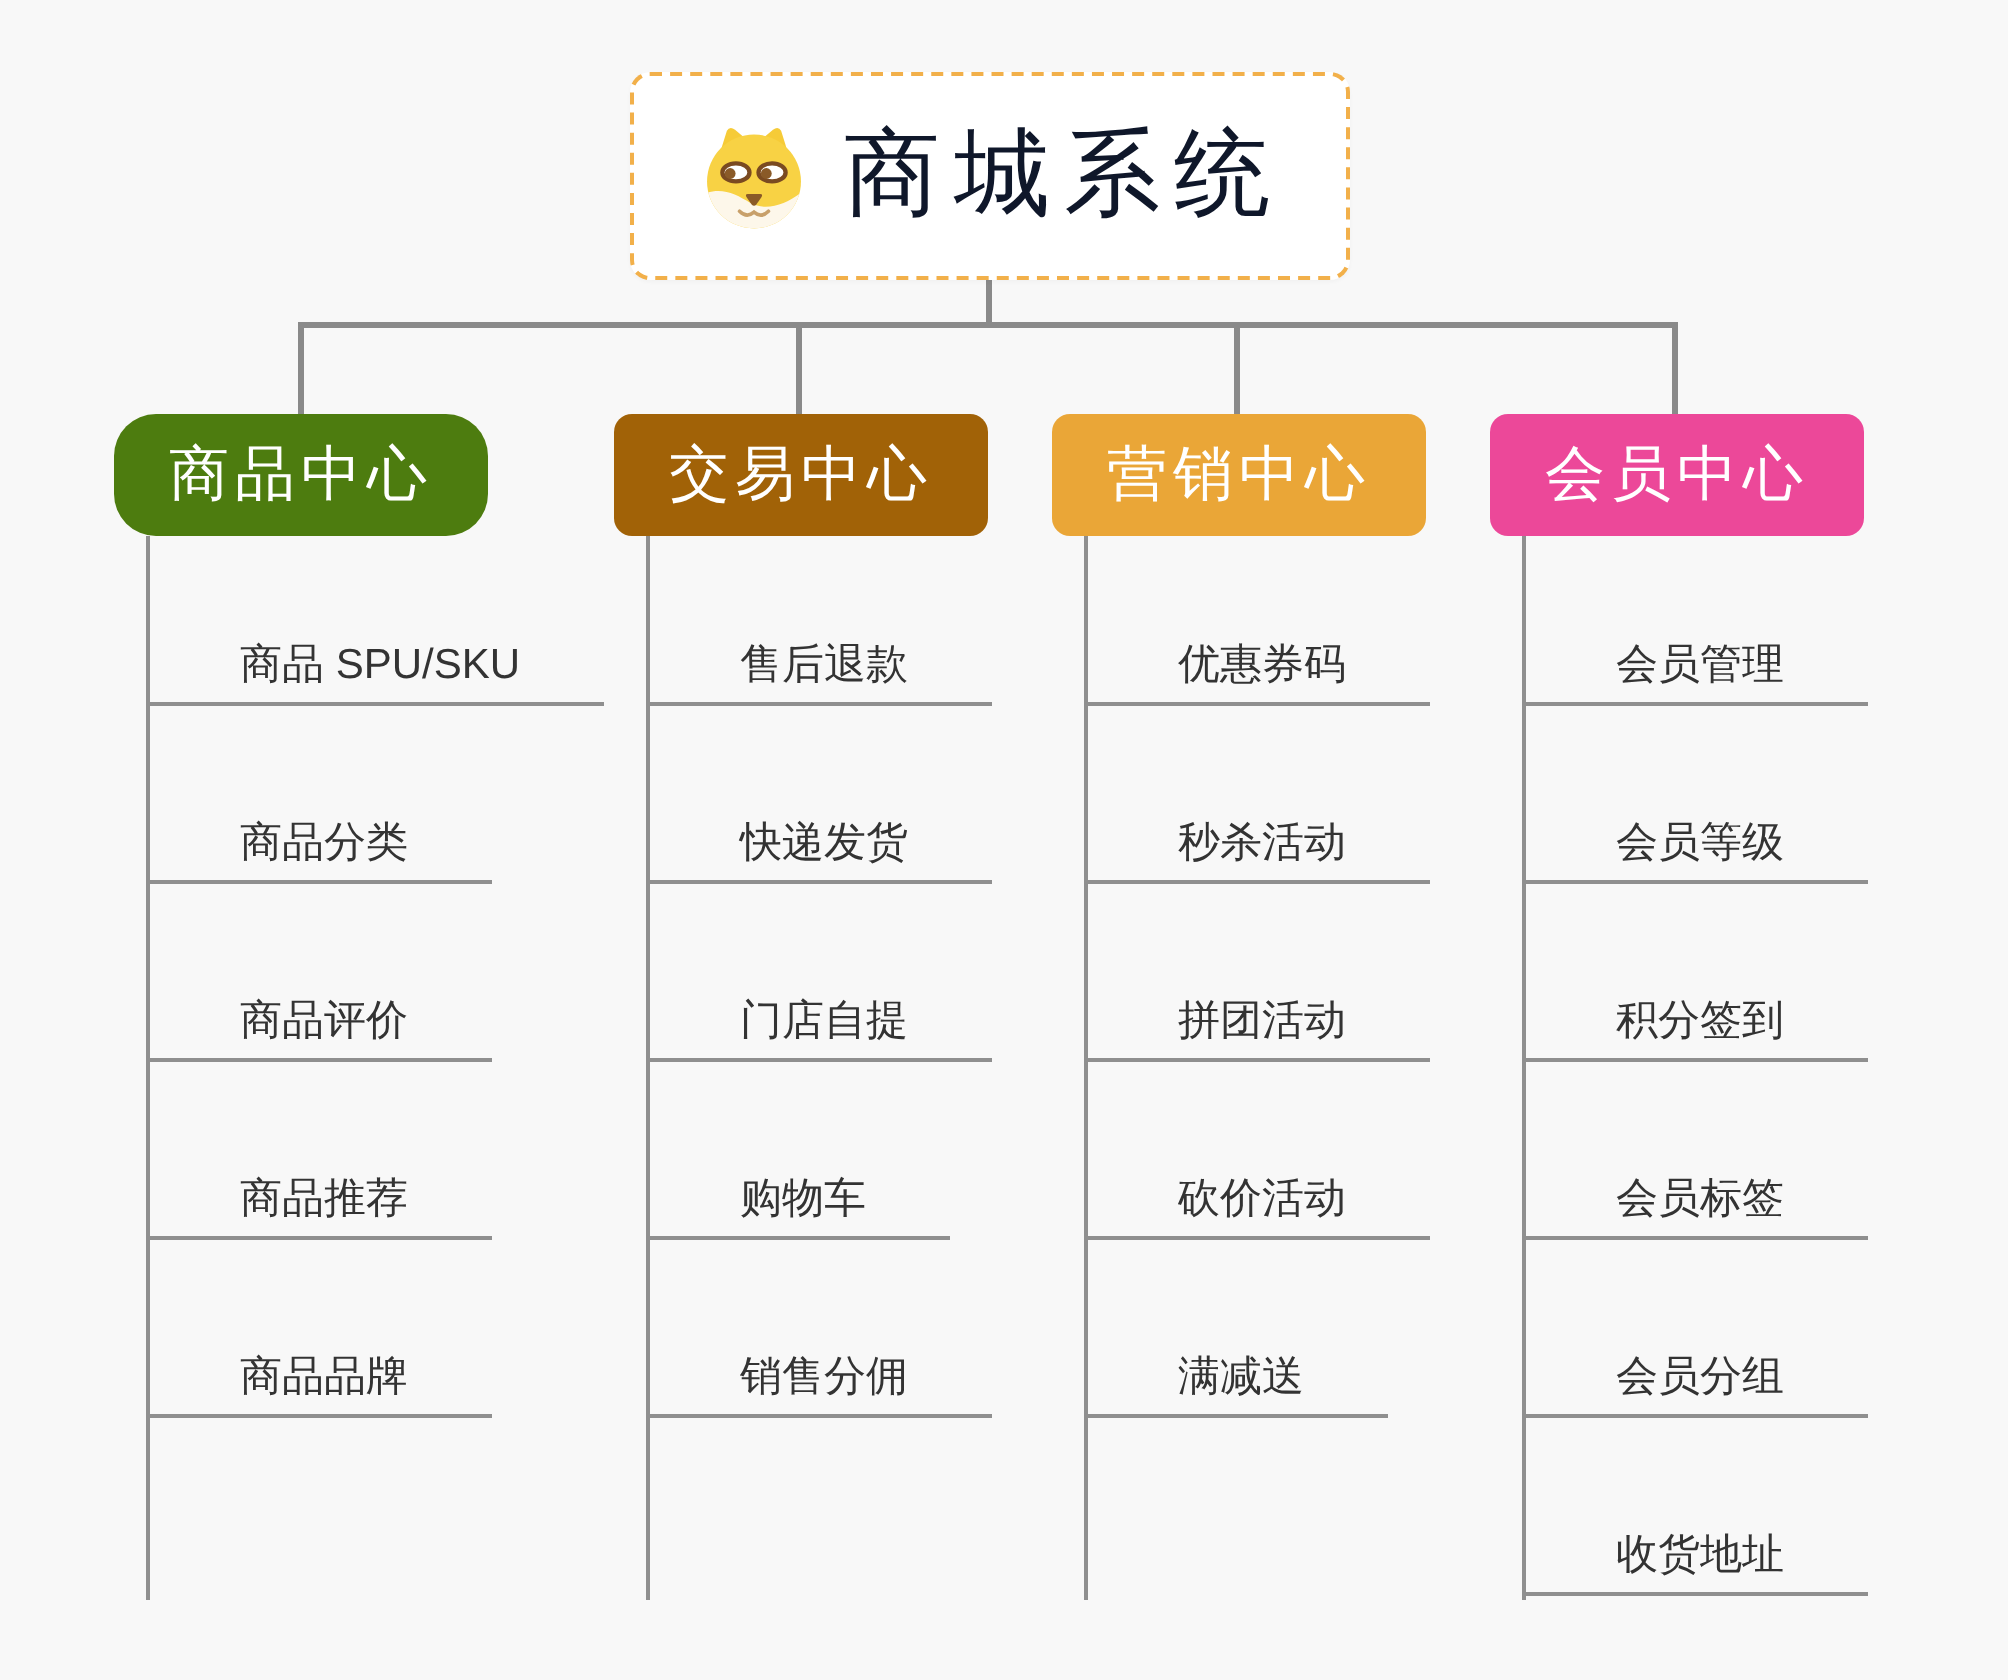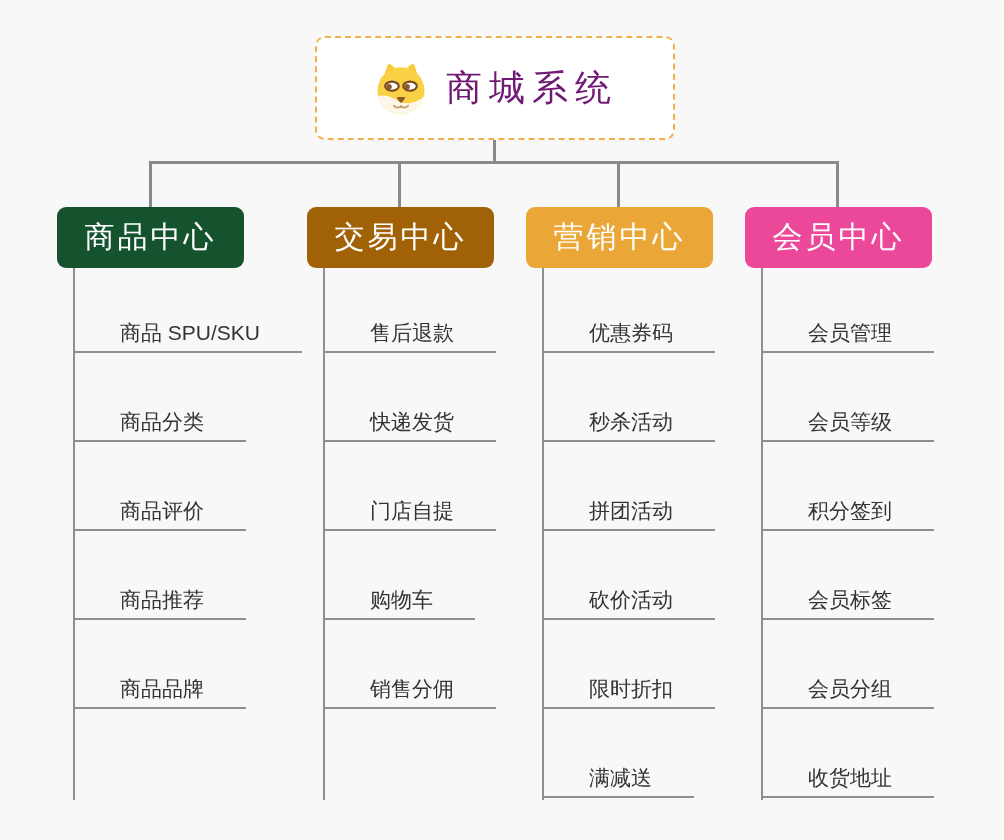--- a/index.html
+++ b/index.html
@@ -34,24 +34,24 @@
     background: #ffffff;
     border: 2px dashed #f2b04a;
     border-radius: 10px;
     display: flex;
     align-items: center;
     justify-content: center;
     gap: 16px;
     box-shadow: 0 1px 2px rgba(0,0,0,0.03);
   }
   .root-title {
-    font-size: 36px;
+    font-size: 48px;
     letter-spacing: 7px;
     font-weight: 500;
-    color: #701a75;
+    color: #0f172a;
     white-space: nowrap;
     line-height: 1;
   }
   .dog-icon { width: 58px; height: 56px; display: block; }
 
   
   .branch-box {
     position: absolute;
     top: 207px;
     width: 187px; height: 61px;
@@ -129,21 +129,21 @@
         <circle cx="18.8" cy="29.6" r="3" fill="#8a5a28"></circle>
         <ellipse cx="42" cy="29" rx="7.5" ry="5" fill="#ffffff" stroke="#7a4a21" stroke-width="2.4"></ellipse>
         <circle cx="38.8" cy="29.6" r="3" fill="#8a5a28"></circle>
         <path d="M28.5 41 L35.5 41 Q37 41 36.2 42.6 L33.4 46.6 Q32 48.4 30.6 46.6 L27.8 42.6 Q27 41 28.5 41 Z" fill="#8a5a28"></path>
         <path d="M24 50.5 Q28 54.5 32 51 Q36 54.5 40 50.5" stroke="#c8a06a" stroke-width="2" fill="none" stroke-linecap="round"></path>
       </svg>
     </span>
     <span class="root-title">商城系统</span>
   </div>
 
-  <div class="branch-box branch-0" style="background: #14532d;">
+  <div class="branch-box branch-0" style="background: #4d7c0f; border-radius: 21px;">
     <span>商品中心</span>
   </div>
   <div class="branch-box branch-1" style="background: #a16207;">
     <span>交易中心</span>
   </div>
   <div class="branch-box branch-2" style="background: rgb(234, 166, 55);">
     <span>营销中心</span>
   </div>
   <div class="branch-box branch-3" style="background: #ec4899;">
     <span>会员中心</span>
@@ -195,23 +195,20 @@
     <div class="child-row">
         <span class="child-label">秒杀活动</span>
       </div>
     <div class="child-row">
         <span class="child-label">拼团活动</span>
       </div>
     <div class="child-row">
         <span class="child-label">砍价活动</span>
       </div>
     <div class="child-row">
-        <span class="child-label">限时折扣</span>
-      </div>
-    <div class="child-row">
         <span class="child-label">满减送</span>
       </div>
   </div>
 
   <div class="col col-3">
     <div class="vline"></div>
     <div class="child-row">
         <span class="child-label">会员管理</span>
       </div>
     <div class="child-row">

